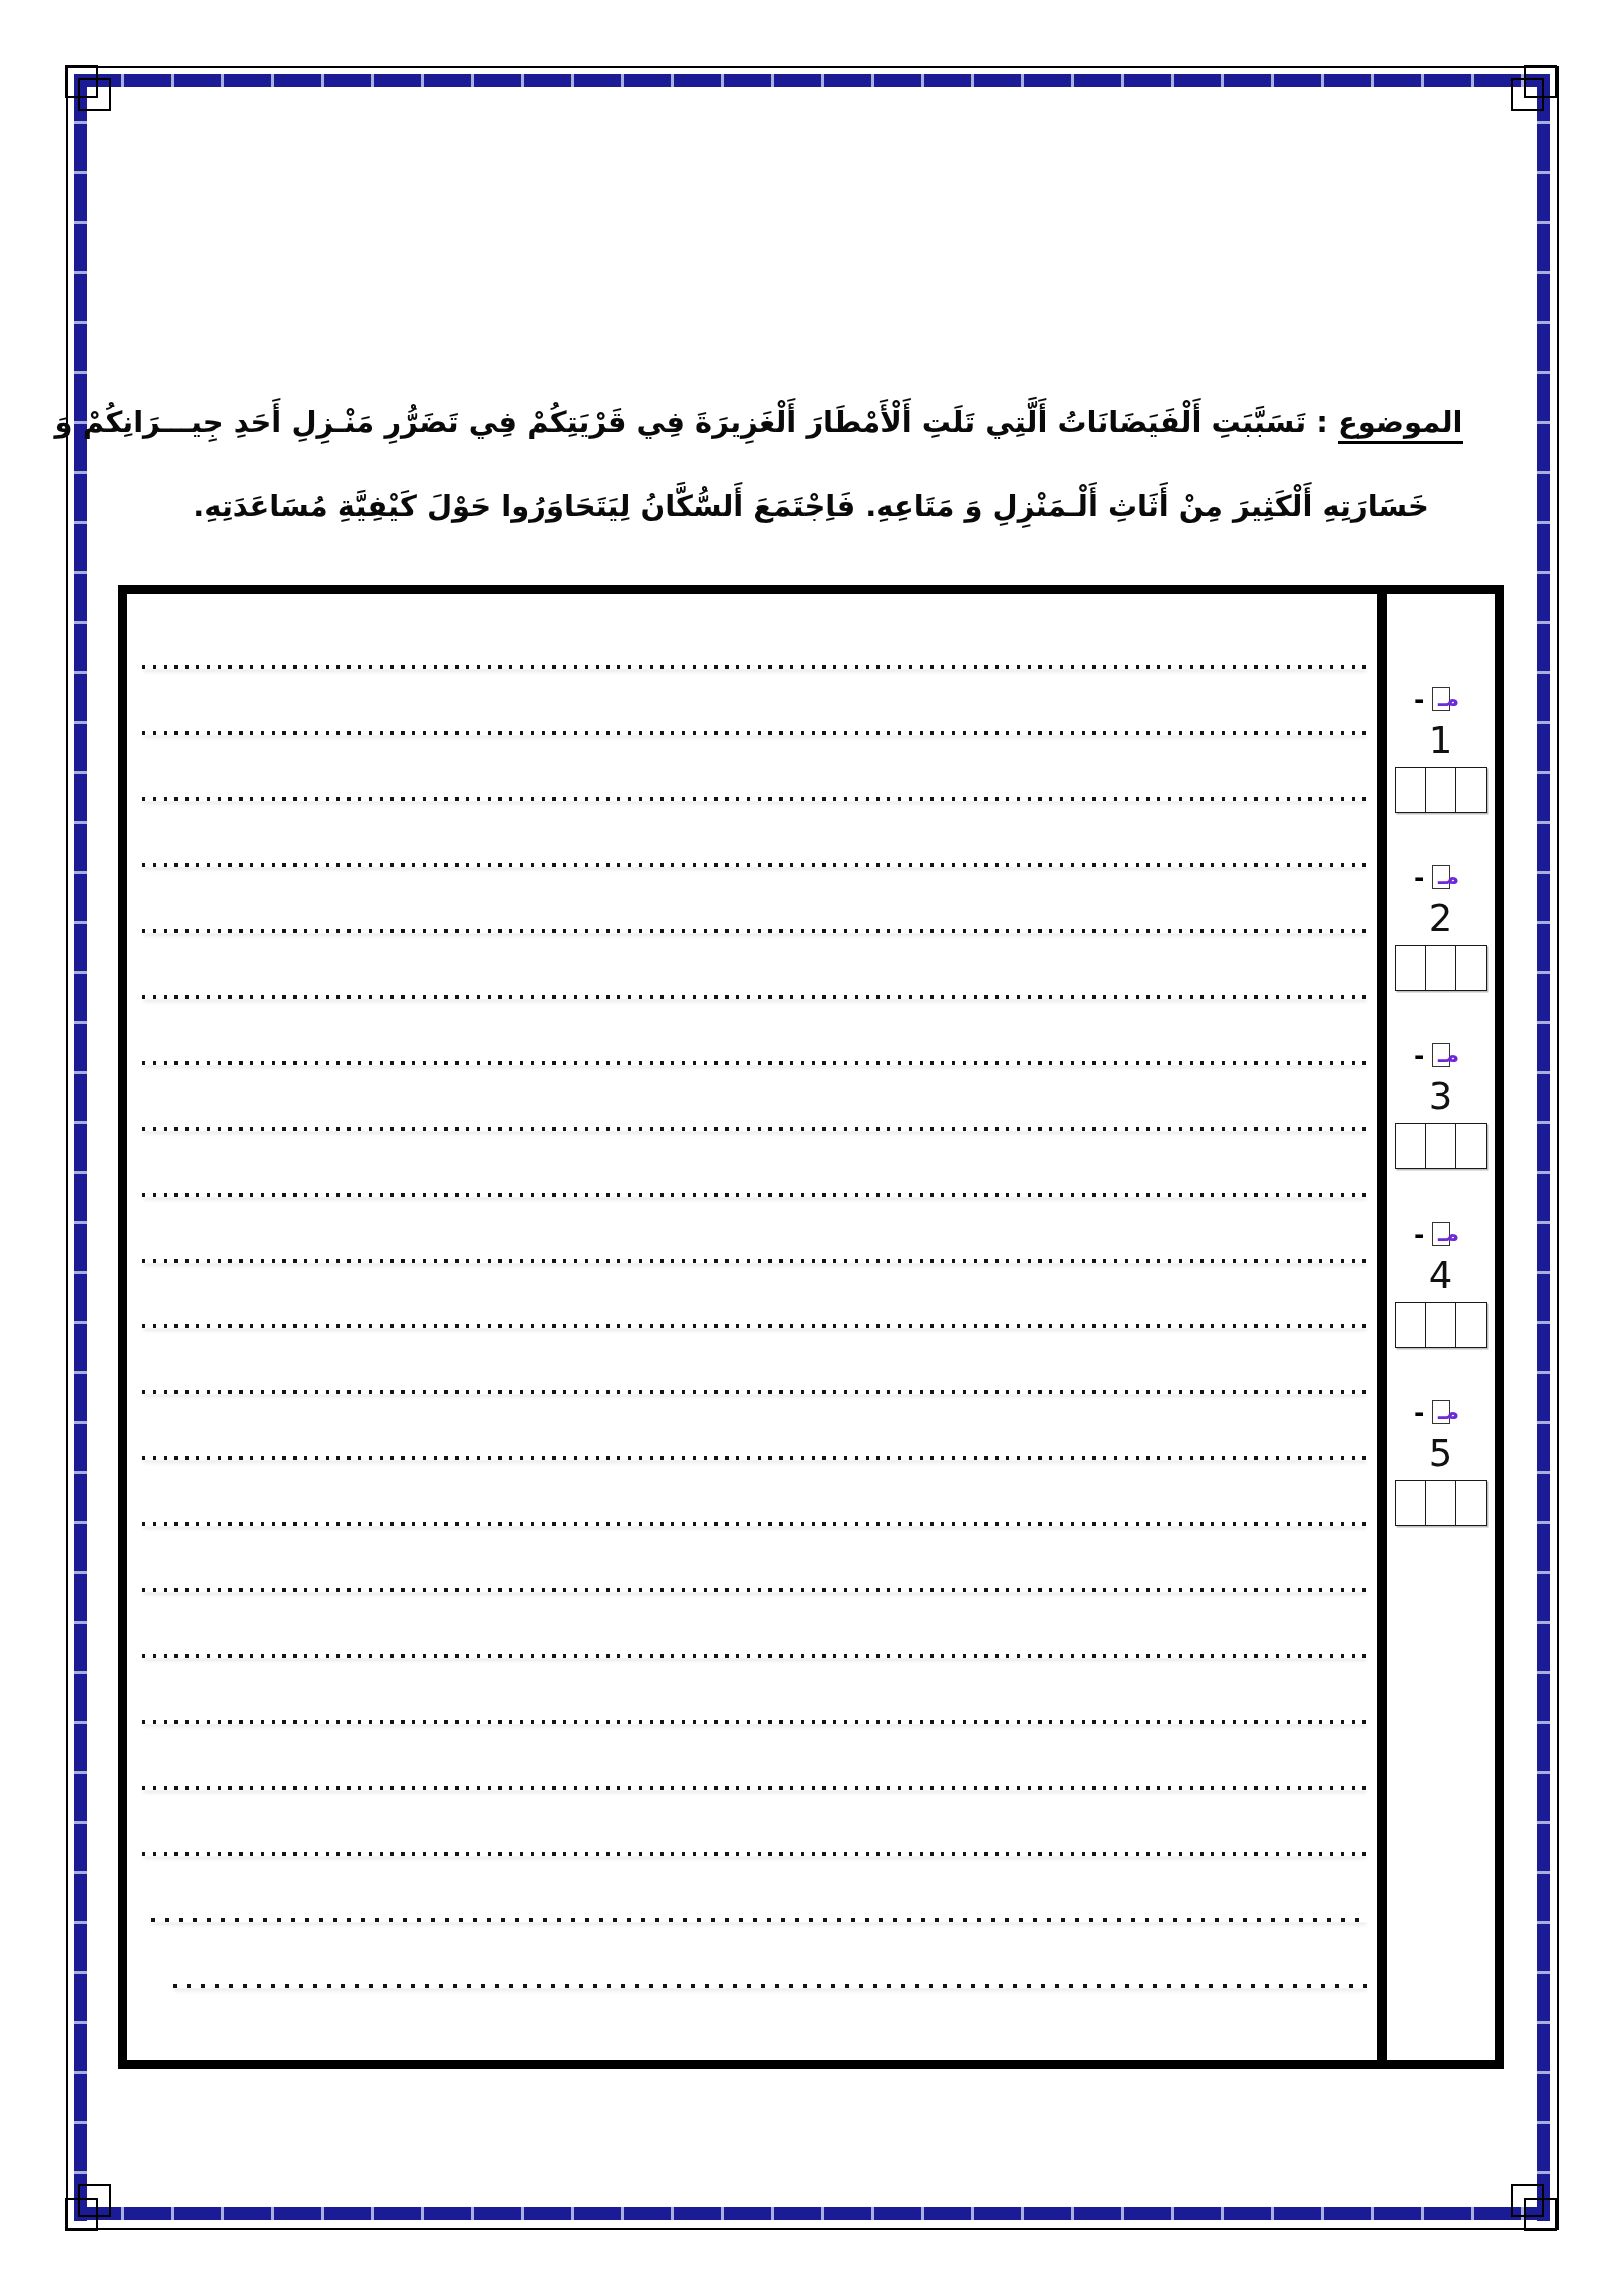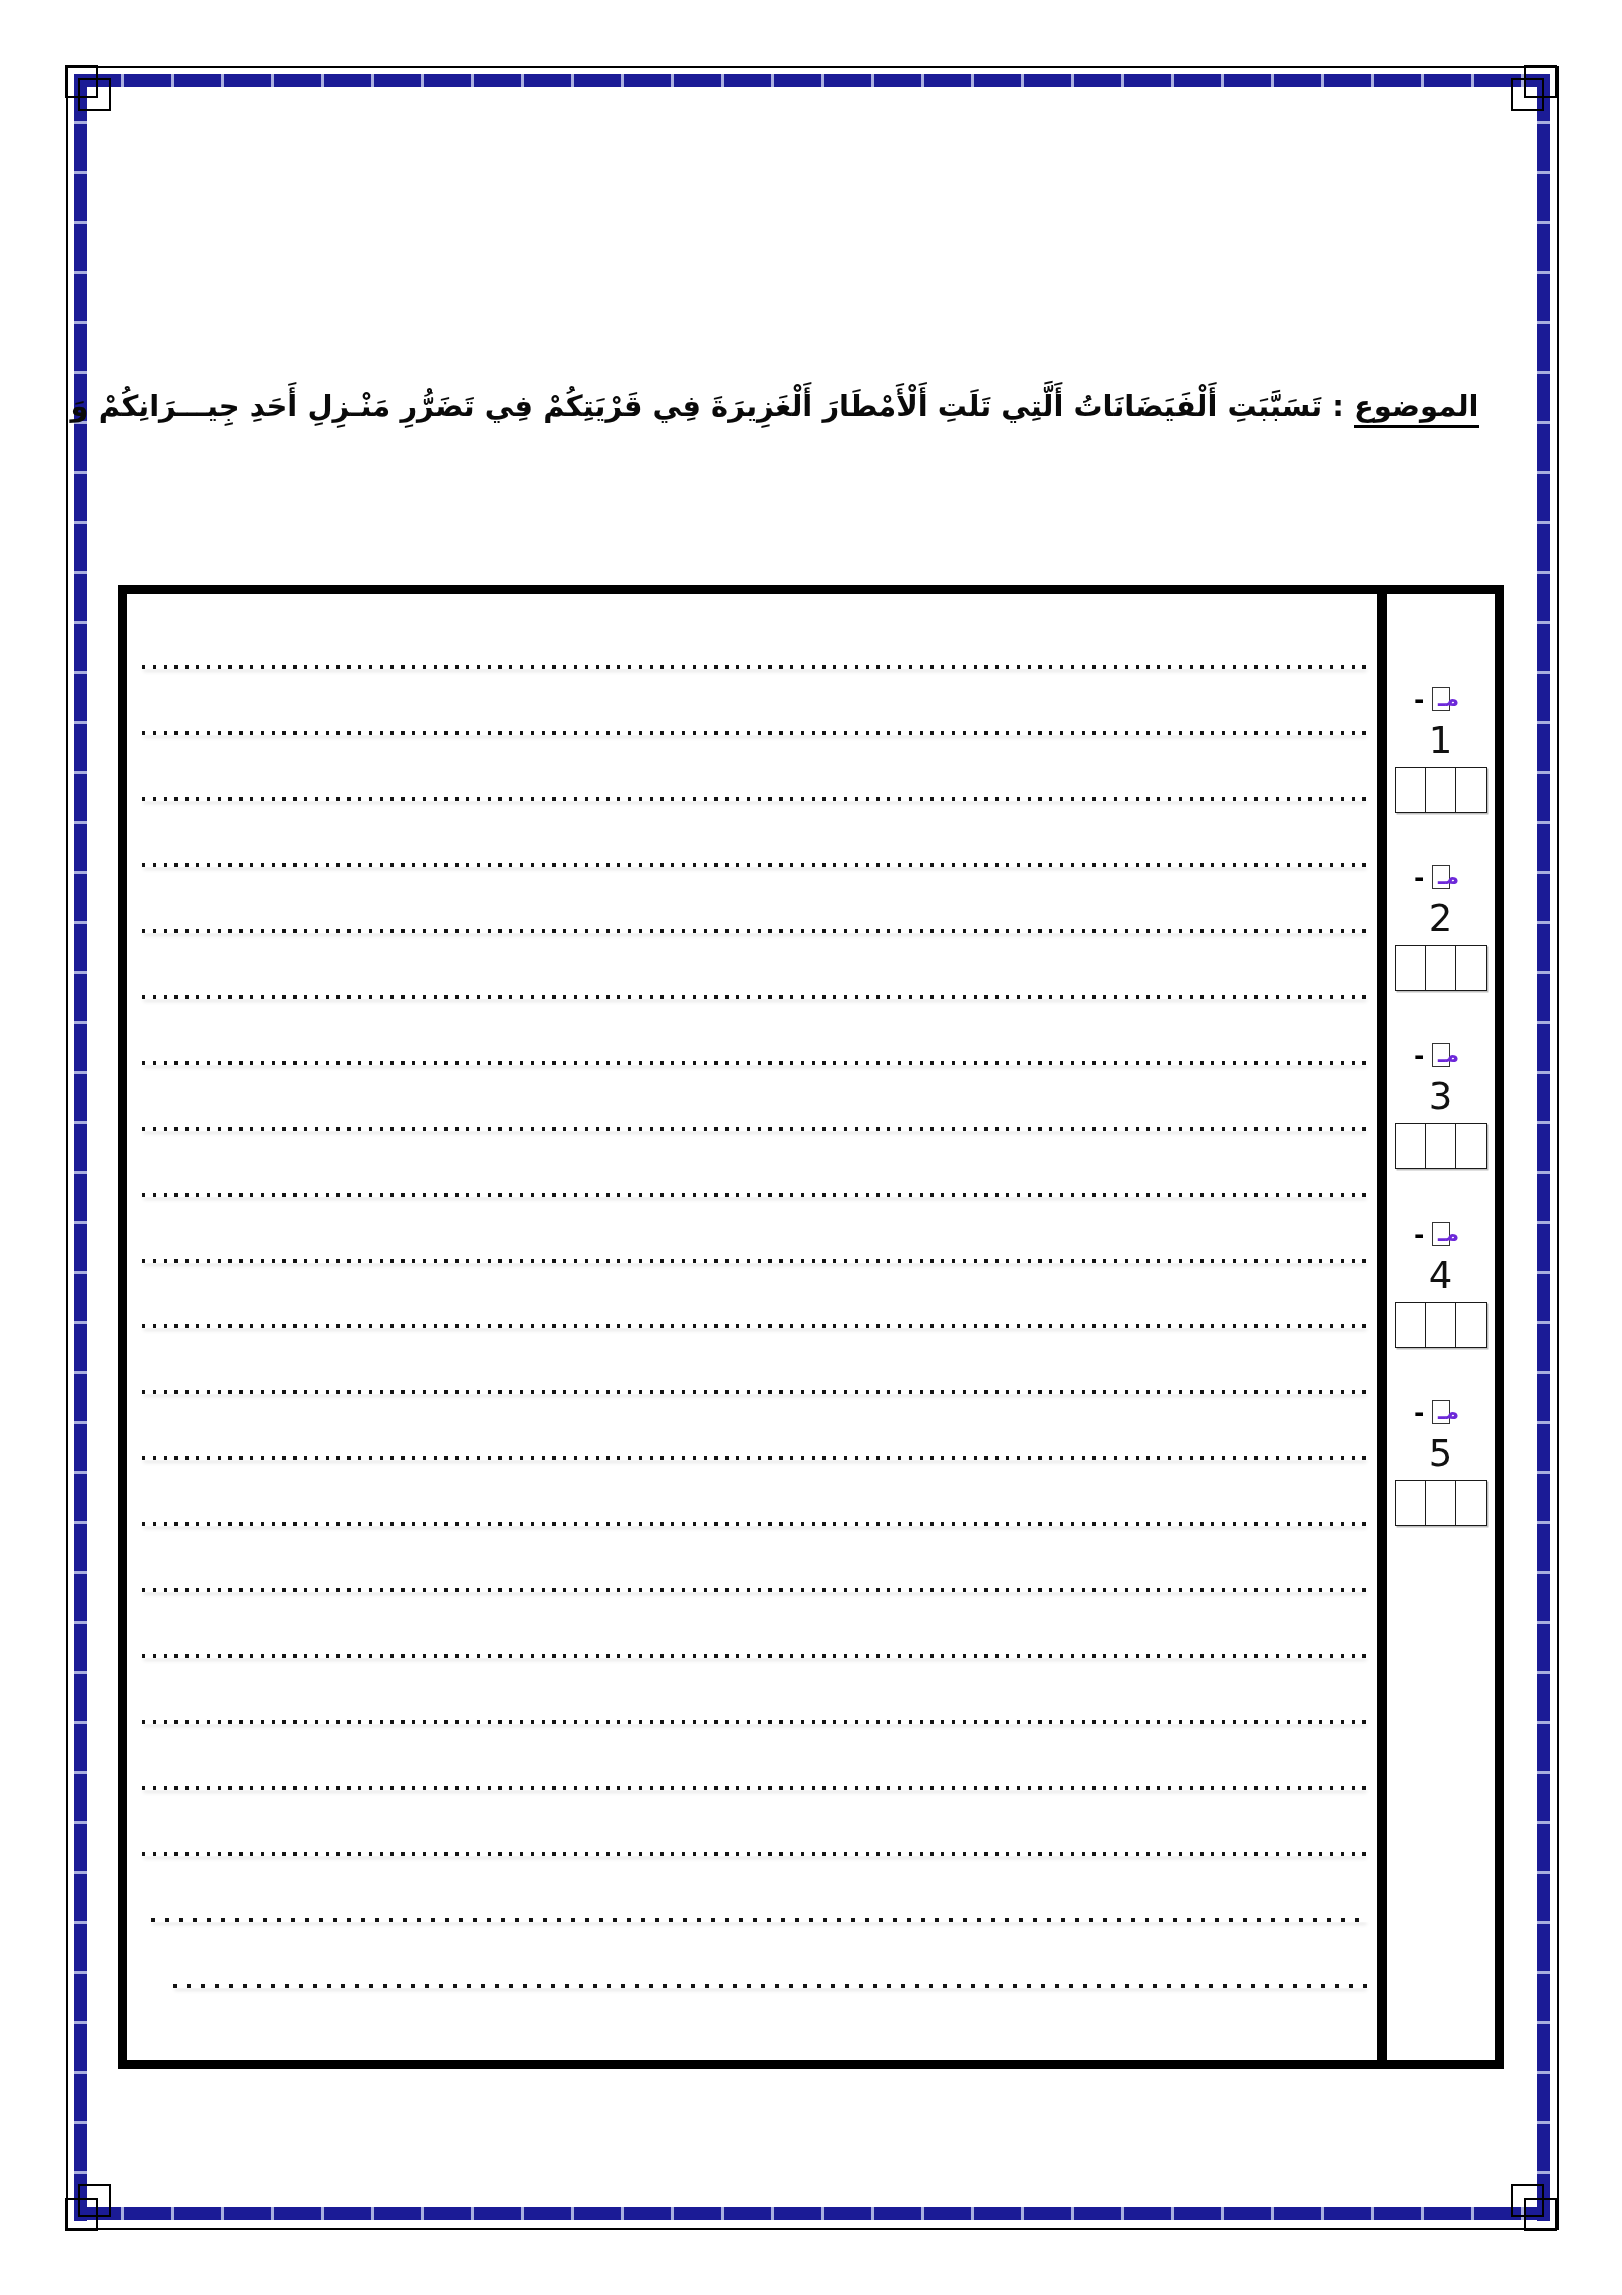--- a/index.html
+++ b/index.html
@@ -27,21 +27,21 @@
   .corner-sq{
     position:absolute;width:33px;height:33px;
     border:2.9px solid #000;box-sizing:border-box;background:transparent;
   }
   
   .header{
     position:absolute;left:118px;top:372px;width:1387px;
     direction:rtl;text-align:right;
     font-size:29px;font-weight:bold;color:#0a0a0a;
   }
-  .header p{margin:0;height:68px;line-height:68px;white-space:nowrap;}
+  .header p{margin:16px;height:68px;line-height:68px;white-space:nowrap;}
   .h-line1{padding-right:26.5px;}
   .h-line2{padding-right:60px;}
   .h-line3{padding-right:1.5px;}
   .topic-label{border-bottom:3.7px solid #000;padding-bottom:2.2px;}
   
   .writing-box{
     position:absolute;left:118px;top:585px;width:1386px;height:1484px;
     border:9.6px solid #000;box-sizing:border-box;background:#fff;
   }
   .lines-area{position:absolute;left:0;top:0;width:1250px;height:100%;}
@@ -84,20 +84,21 @@
   <div class="corner-sq" style="left:78px;top:78px;"></div>
   <div class="corner-sq" style="left:1524px;top:65px;"></div>
   <div class="corner-sq" style="left:1511px;top:78px;"></div>
   <div class="corner-sq" style="left:65px;top:2198px;"></div>
   <div class="corner-sq" style="left:78px;top:2184px;"></div>
   <div class="corner-sq" style="left:1524px;top:2198px;"></div>
   <div class="corner-sq" style="left:1511px;top:2184px;"></div>
 
   <div class="header">
     <p class="h-line1"><span class="topic-label">الموضوع</span><span> : تَسَبَّبَتِ أَلْفَيَضَانَاتُ أَلَّتِي تَلَتِ أَلْأَمْطَارَ أَلْغَزِيرَةَ فِي قَرْيَتِكُمْ فِي تَضَرُّرِ مَنْـزِلِ أَحَدِ جِيـــرَانِكُمْ وَ</span></p>
+    <p class="h-line2">خَسَارَتِهِ أَلْكَثِيرَ  مِنْ أَثَاثِ أَلْـمَنْزِلِ وَ مَتَاعِهِ. فَاِجْتَمَعَ أَلسُّكَّانُ لِيَتَحَاوَرُوا حَوْلَ كَيْفِيَّةِ مُسَاعَدَتِهِ.</p>
   </div>
 
   <div class="writing-box">
     <div class="lines-area" id="lines-area">
         <div class="dotline" style="top: 71px;"></div>
         <div class="dotline" style="top: 137px;"></div>
         <div class="dotline" style="top: 203px;"></div>
         <div class="dotline" style="top: 269px;"></div>
         <div class="dotline" style="top: 335px;"></div>
         <div class="dotline" style="top: 401px;"></div>

